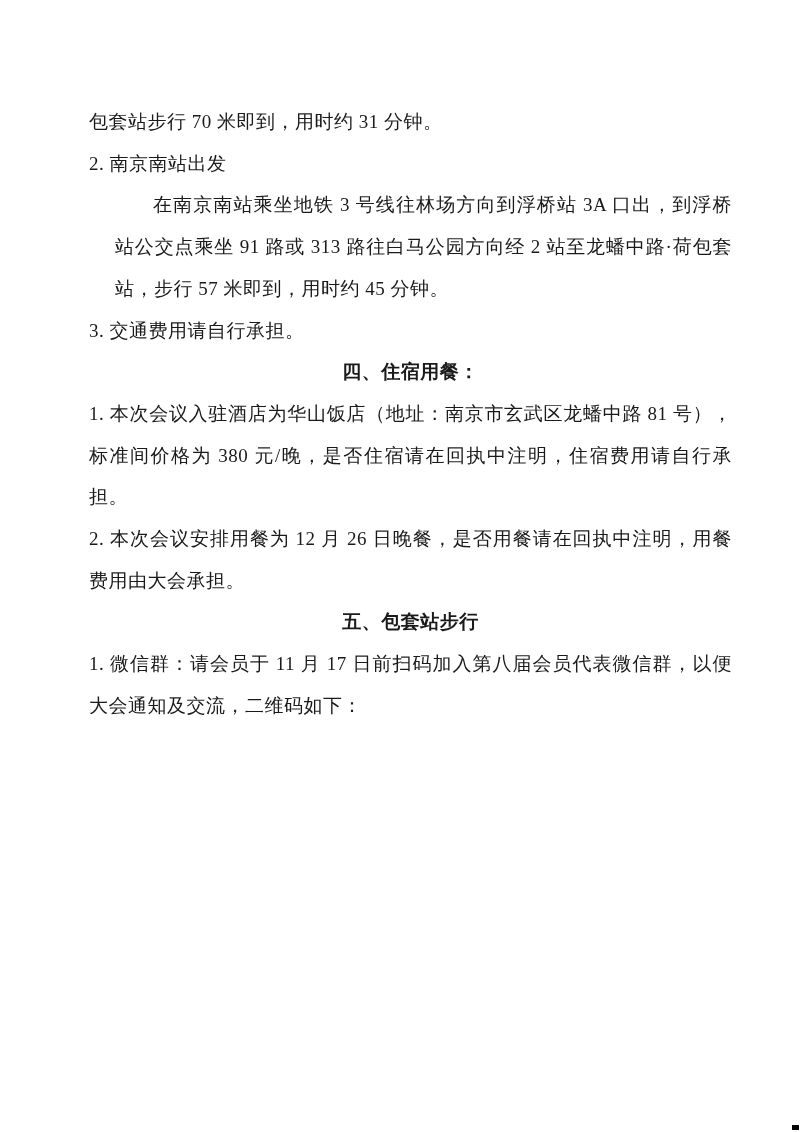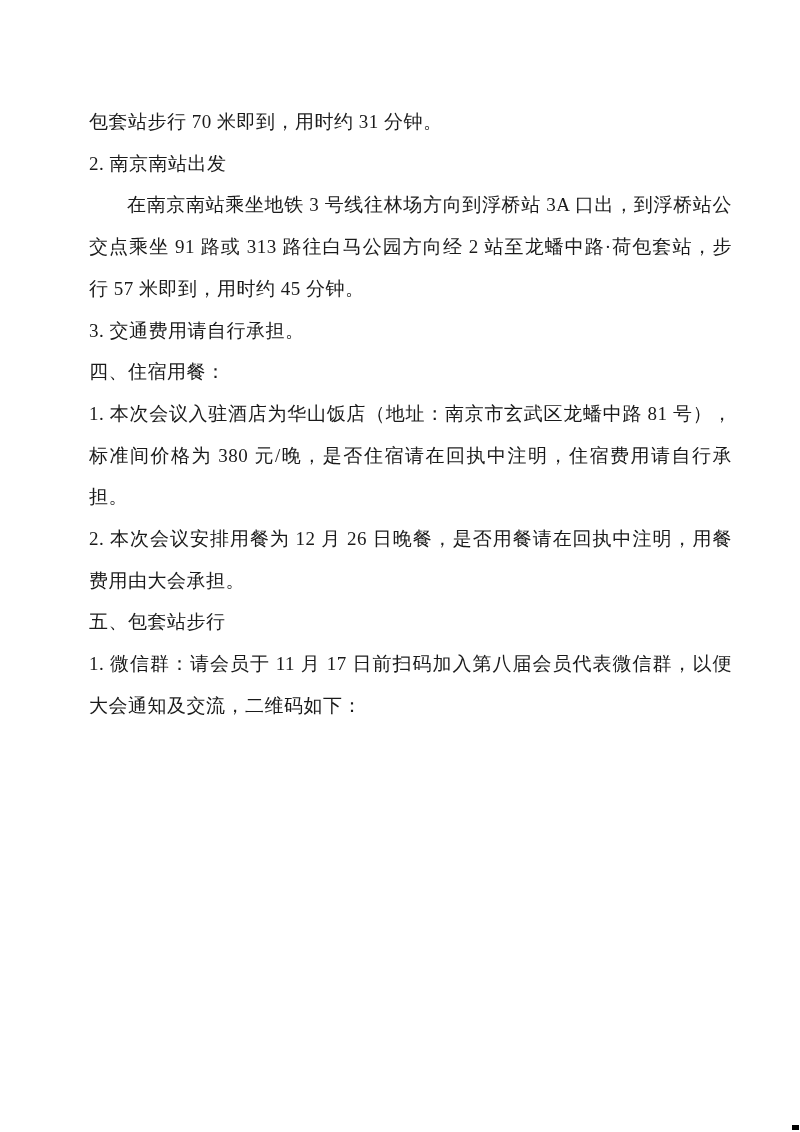--- a/index.html
+++ b/index.html
@@ -32,25 +32,26 @@
     line-height: 41.7px;
     text-align: justify;
     letter-spacing: 0.5px;
   }
   .para {
     margin: 0;
     padding: 0;
   }
   .para.indent {
     text-indent: 2em;
+    margin-left: 26px;
   }
   .para.heading {
-    font-weight: normal;
+    font-weight: bold;
     font-family: "Liberation Sans", "DejaVu Sans", sans-serif;
-    text-align: left;
+    text-align: center;
   }
   .scan-mark {
     position: absolute;
     left: 792px;
     top: 1125px;
     width: 7px;
     height: 5px;
     background: #000000;
   }
 </style>

